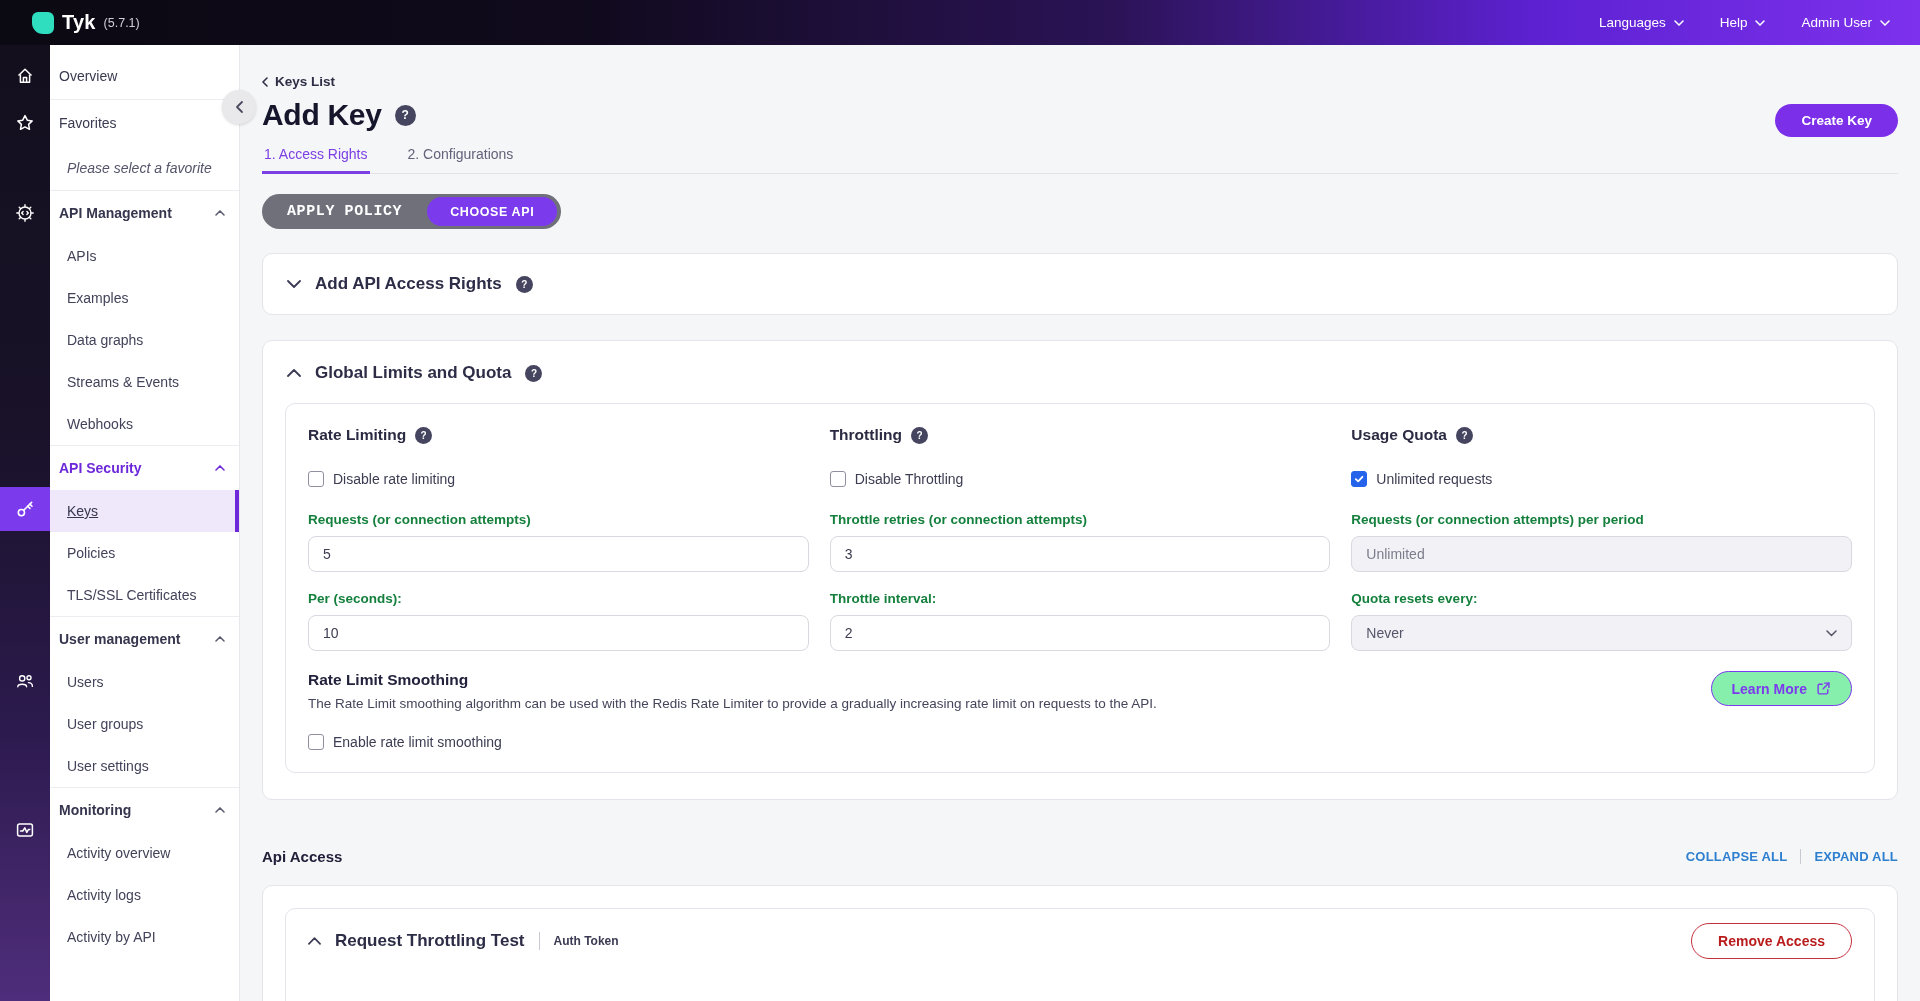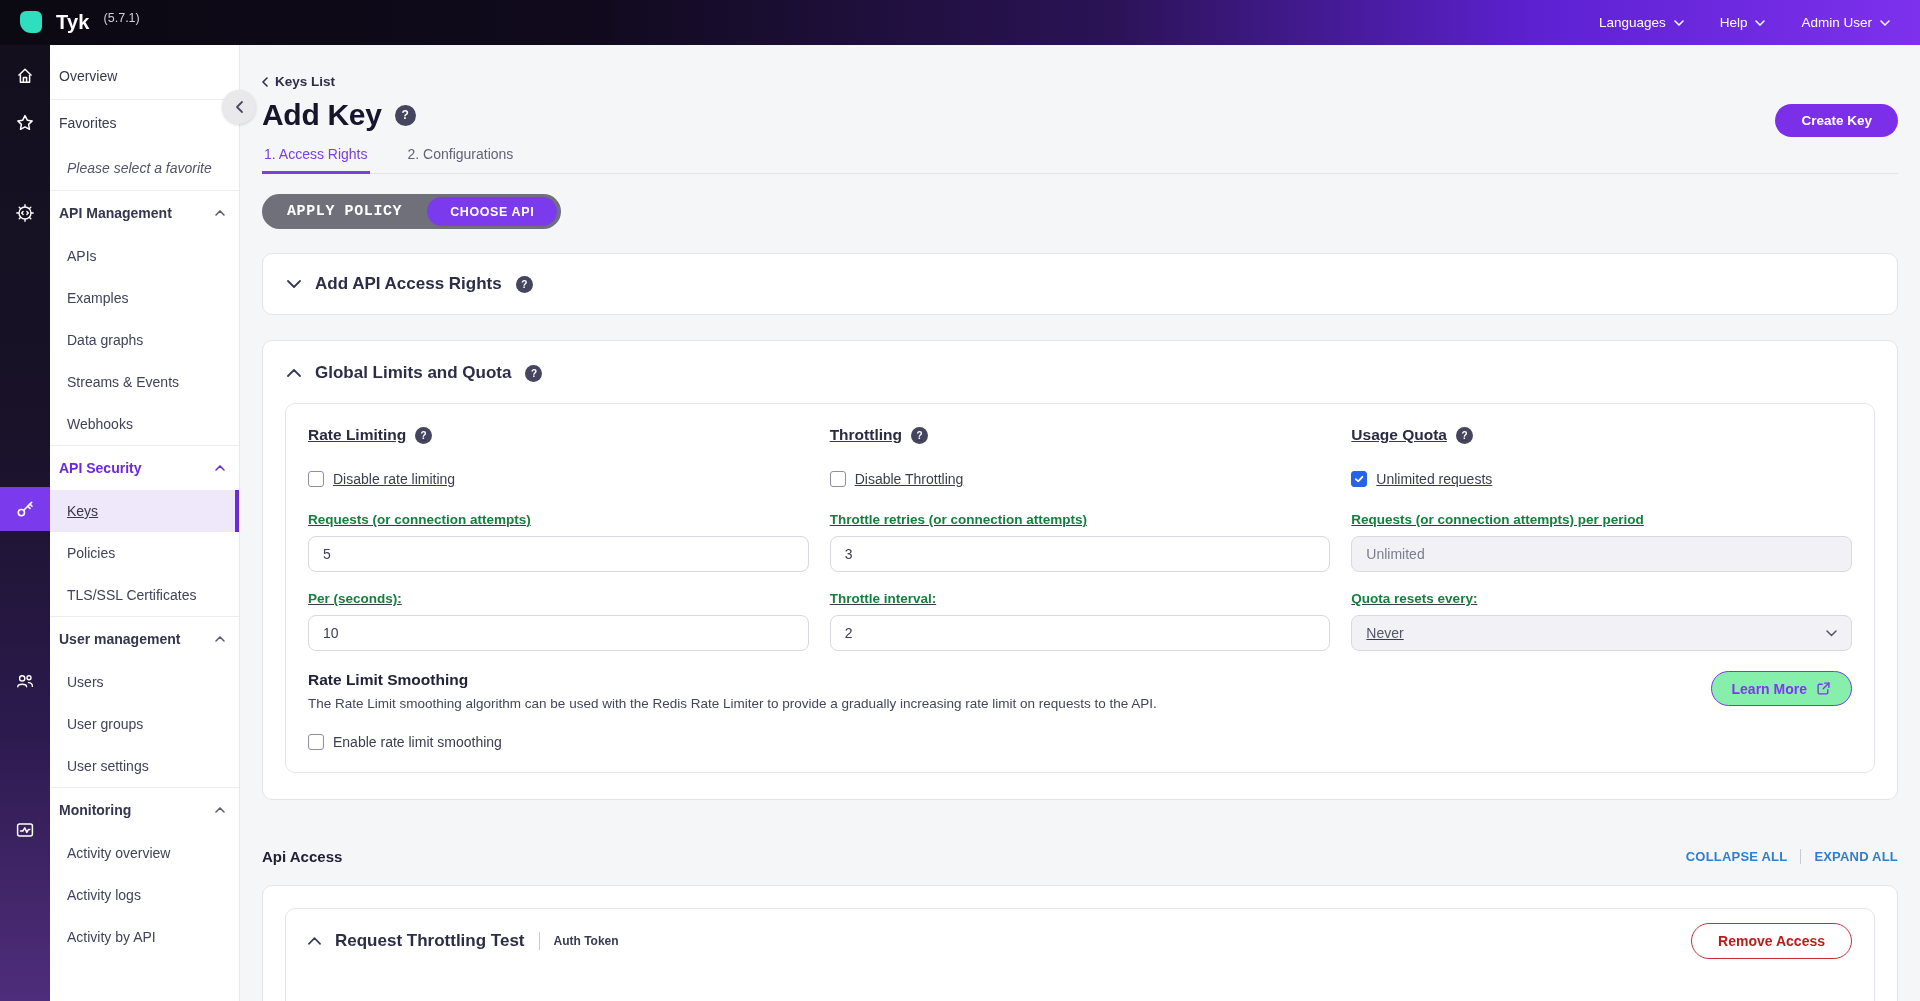--- a/index.html
+++ b/index.html
@@ -1,21 +1,21 @@
 <!DOCTYPE html>
 <html><head>
 <meta charset="utf-8">
 <style>
   *{box-sizing:border-box;margin:0;padding:0}
   html,body{width:1920px;height:1001px;overflow:hidden;background:#F5F6F7;
     font-family:"Liberation Sans",sans-serif;color:#3A3A52;}
   
   .topbar{height:45px;display:flex;align-items:center;justify-content:space-between;
     background:linear-gradient(90deg,#0B0912 0%,#100A1C 30%,#2B1356 58%,#5D21D2 80%,#7D31EC 100%);}
-  .brand{display:flex;align-items:flex-start;gap:14px;padding-left:20px;}
+  .brand{display:flex;align-items:center;gap:8px;padding-left:32px;}
   .brand-mark{width:22px;height:22px;background:#2FDEBE;border-radius:6px 6px 6px 11px;}
   .brand-name{color:#fff;font-size:20px;font-weight:700;letter-spacing:.2px;}
   .brand-ver{color:#CFCFDA;font-size:12.5px;}
   .topmenu{display:flex;align-items:center;gap:36px;padding-right:30px;}
   .topmenu-item{display:flex;align-items:center;gap:8px;color:#fff;font-size:13.5px;cursor:pointer;}
   
   .shell{display:flex;height:956px;}
   .rail{width:50px;position:relative;flex:none;
     background:linear-gradient(180deg,#130F1D 0%,#191229 40%,#2C1A4E 72%,#46286F 92%,#4E2D7C 100%);}
   .rail-btn{position:absolute;left:0;width:50px;height:44px;display:flex;align-items:center;justify-content:center;cursor:pointer;}
@@ -50,21 +50,21 @@
   .seg{display:inline-flex;align-items:center;height:35px;border-radius:18px;background:#70707B;margin-top:20px;padding-right:4px;}
   .seg-left{color:#fff;font-size:15px;font-weight:700;letter-spacing:.6px;padding:0 25px;cursor:pointer;font-family:Liberation Mono, monospace;}
   .seg-right{background:#7C3AED;height:29px;border-radius:15px;display:flex;align-items:center;
     padding:0 23px;color:#fff;font-size:12.5px;font-weight:700;letter-spacing:.6px;cursor:pointer;}
   .panel{background:#fff;border:1px solid #E4E4EA;border-radius:10px;}
   .panel-head{display:flex;align-items:center;gap:14px;cursor:pointer;}
   .panel-title{font-size:17px;font-weight:700;color:#2D2D47;}
   .p1{margin-top:24px;height:62px;padding:0 24px;display:flex;align-items:center;}
   .p2{margin-top:25px;padding:22px 22px 26px;}
   .inner-card{border:1px solid #E4E4EA;border-radius:10px;margin-top:20px;padding:22px;position:relative;}
-  .cols{display:grid;grid-template-columns:1fr 1fr 1fr;column-gap:21px;text-decoration:underline;}
+  .cols{display:grid;grid-template-columns:1fr 1fr 1fr;column-gap:21px;}
   .colhead-row{display:flex;align-items:center;gap:9px;margin-bottom:27px;}
   .colhead{font-size:15.5px;font-weight:700;color:#2A2A42;}
   .cbrow{display:flex;align-items:center;gap:9px;margin-bottom:25px;font-size:14px;color:#3C3C52;}
   .cb{width:16px;height:16px;border:1.5px solid #8F8FA0;border-radius:3px;background:#fff;flex:none;
     display:flex;align-items:center;justify-content:center;cursor:pointer;}
   .cb svg{display:none;}
   .cb[data-checked="true"]{background:#2563EB;border-color:#2563EB;}
   .cb[data-checked="true"] svg{display:block;}
   .flabel{font-size:13.5px;font-weight:700;color:#15803d;margin-bottom:9px;}
   .flabel.second{margin-top:19px;}

